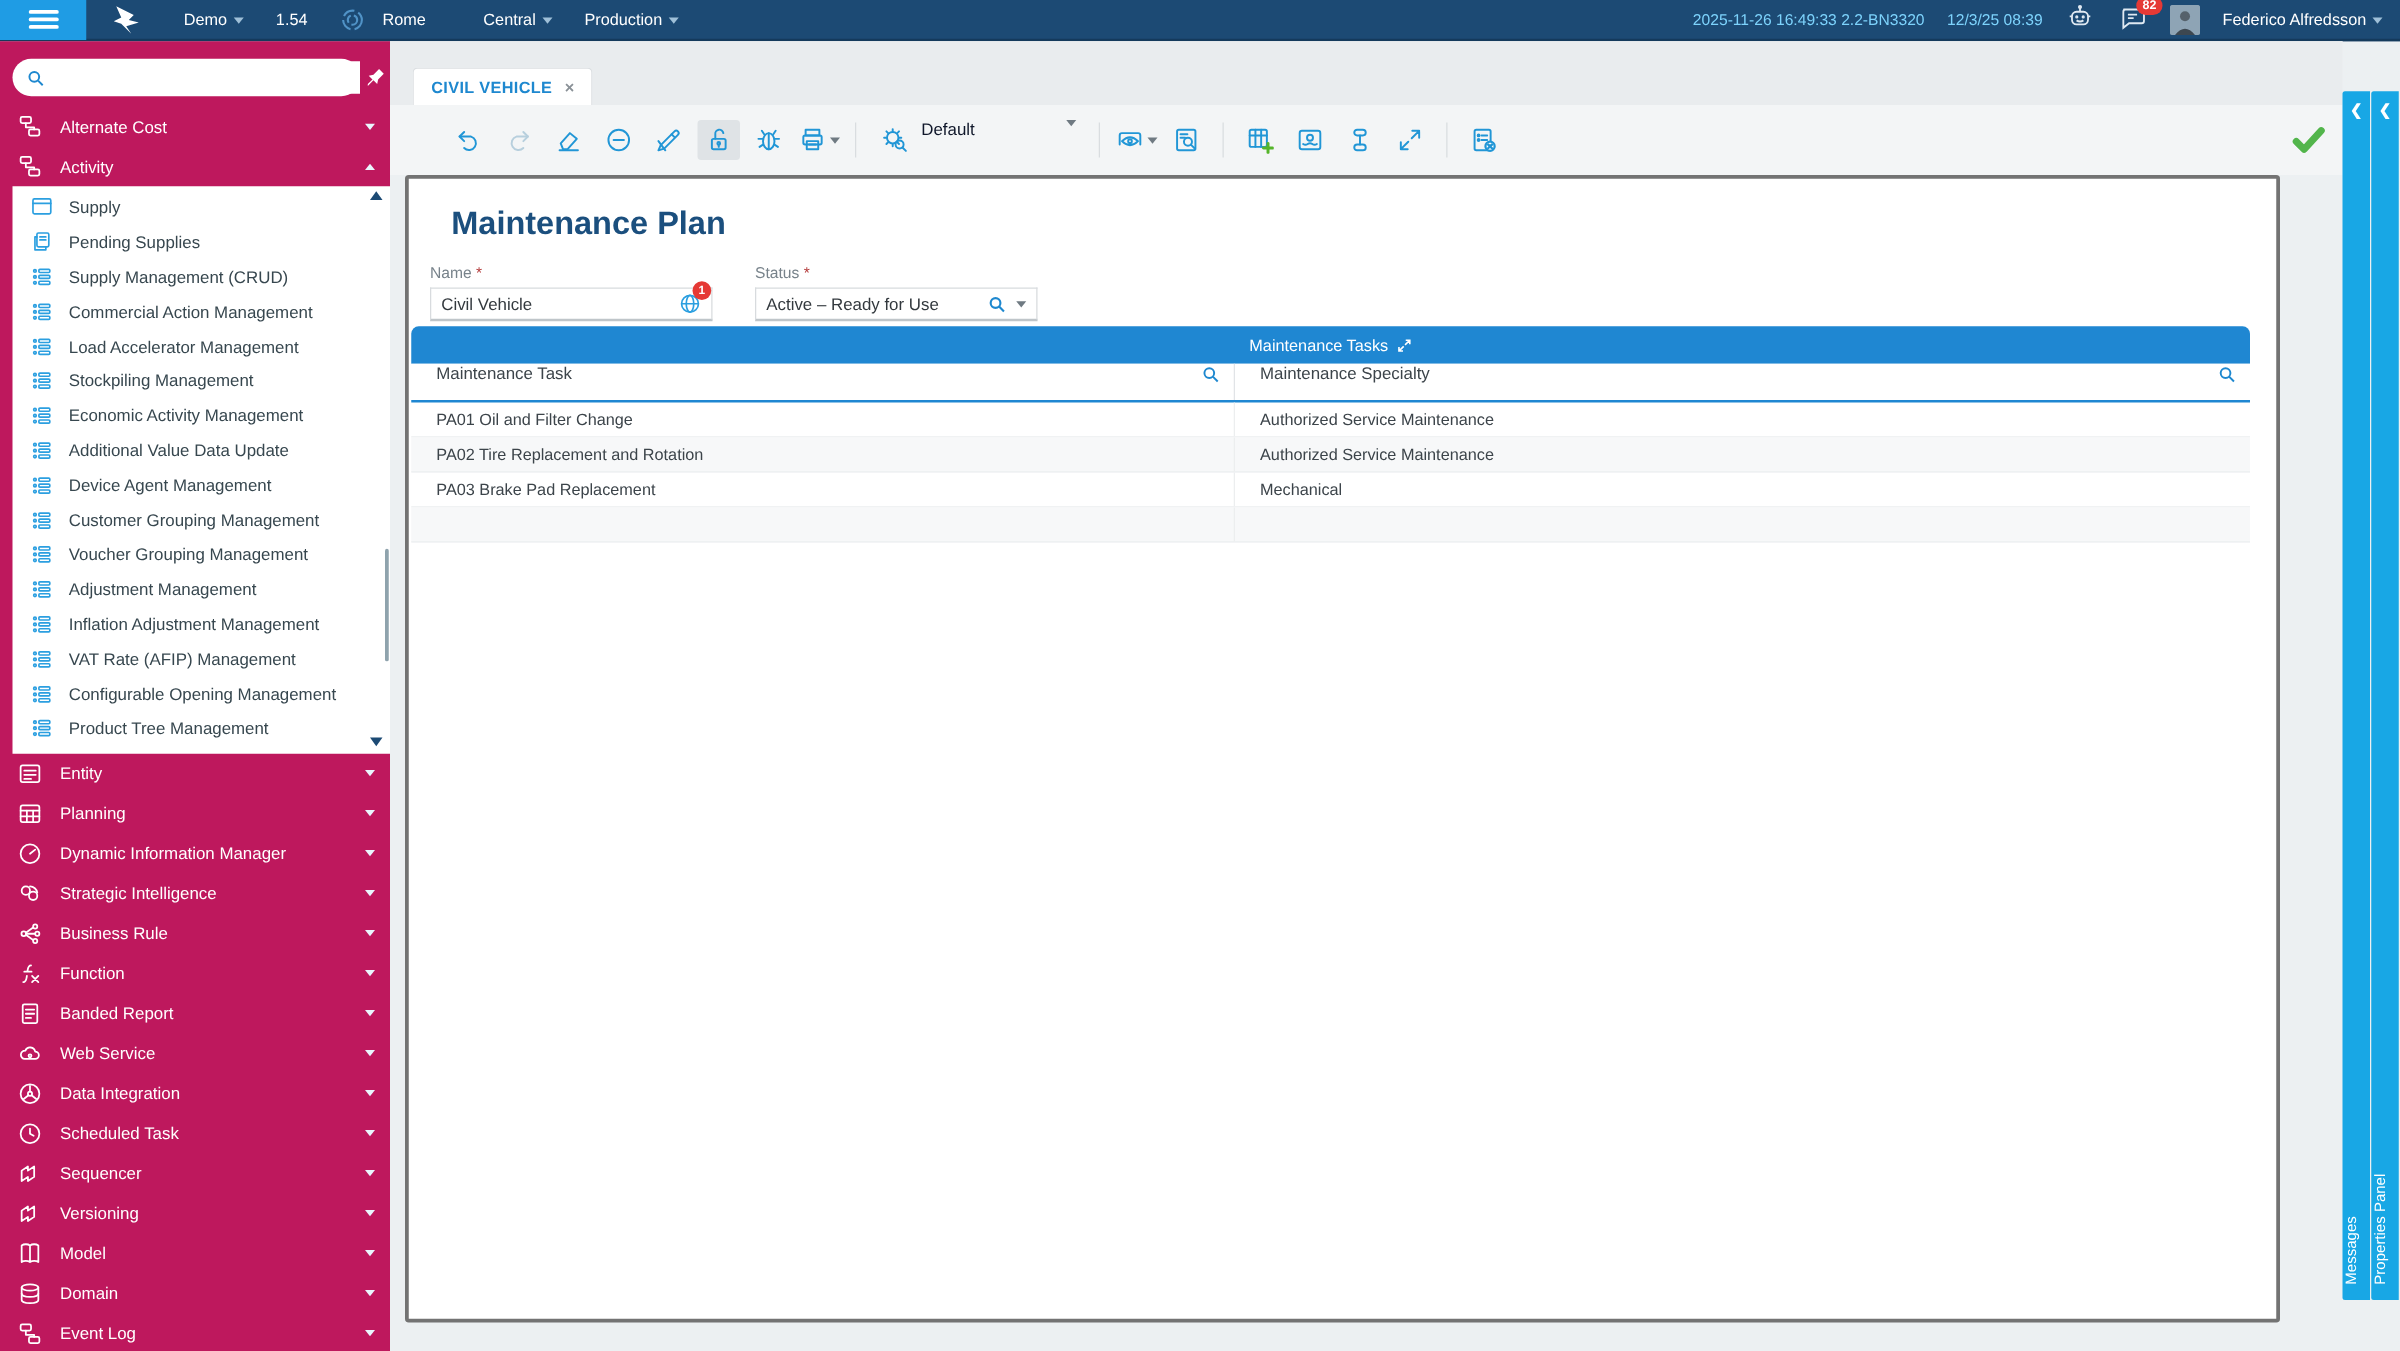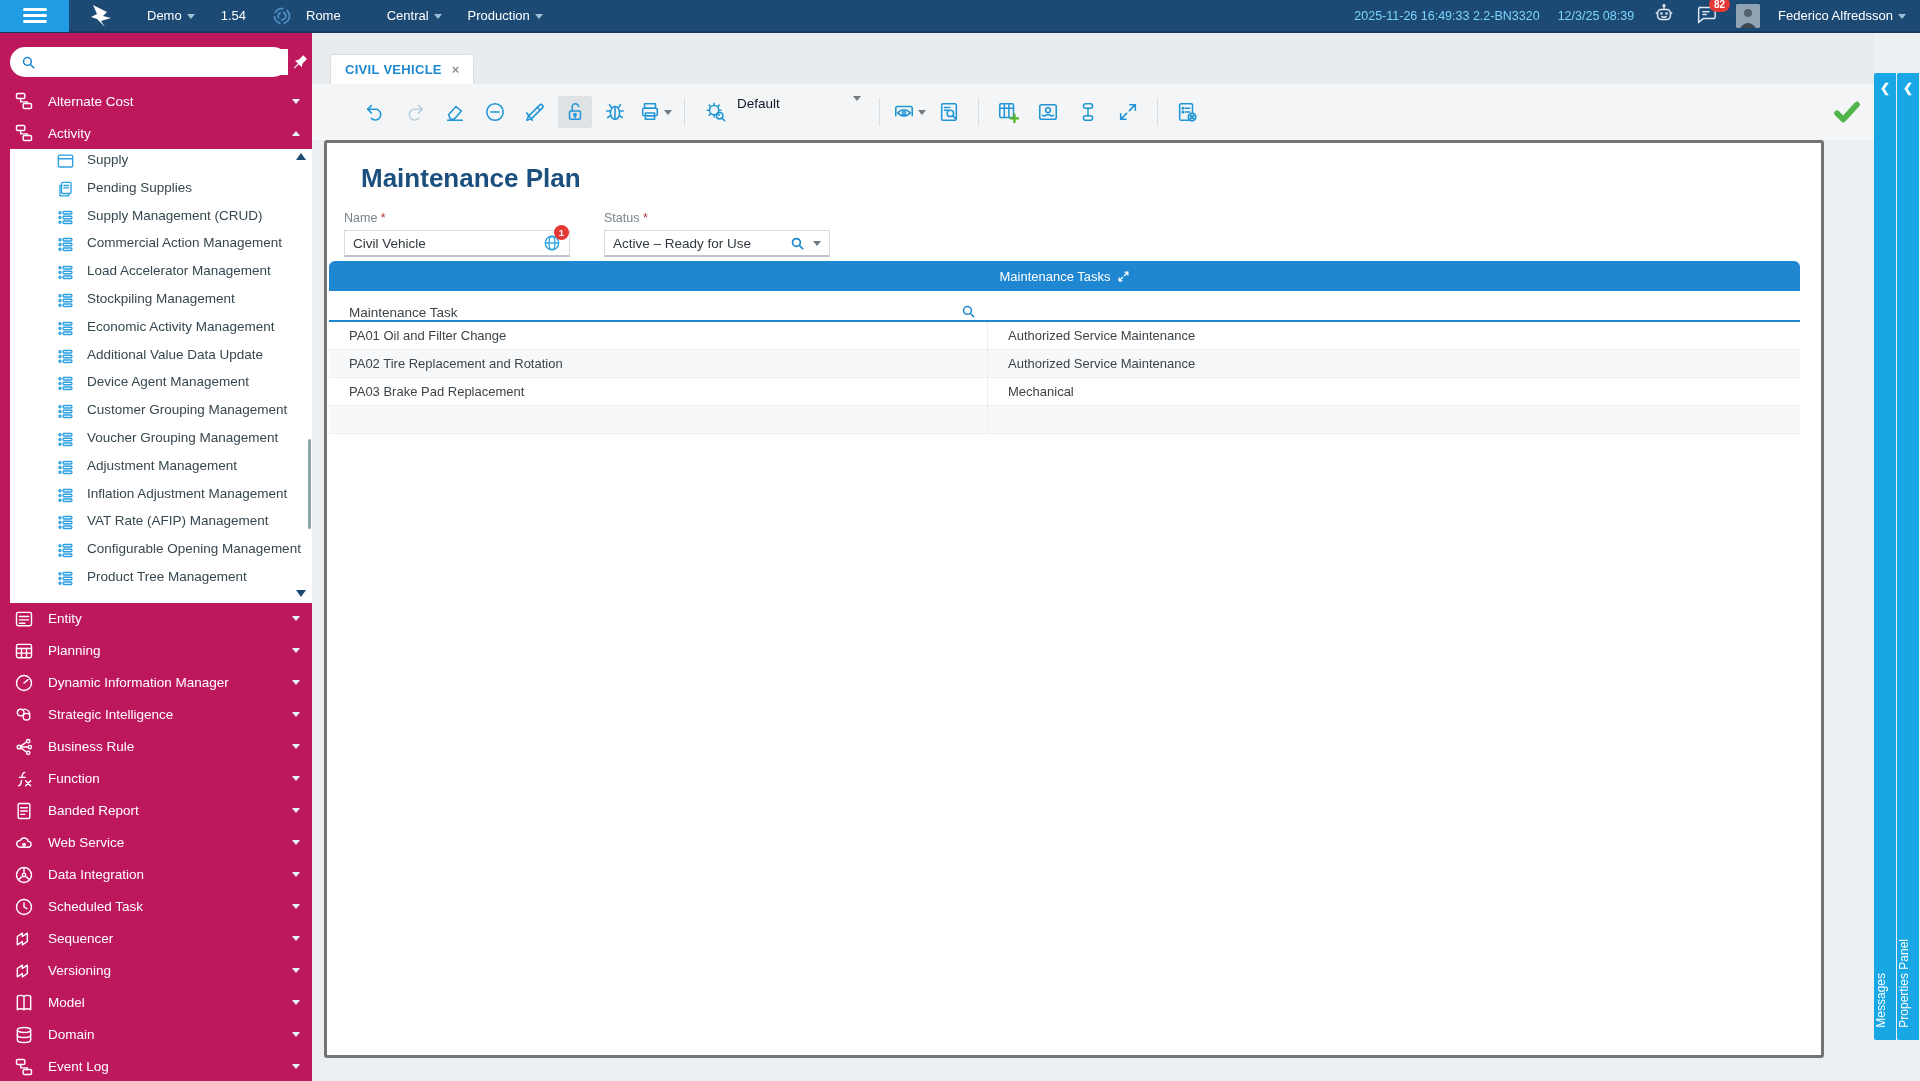--- a/index.html
+++ b/index.html
@@ -29,21 +29,21 @@
   .search-row { position:relative; padding:14px 10px 8px 10px; display:flex; align-items:center; }
   .search-box { width:278px; height:30px; background:#fff; border-radius:15px; display:flex;
     align-items:center; padding-left:10px; }
   .pin { position:absolute; right:2px; top:20px; width:18px; height:18px; }
   .nav-row { height:32px; display:flex; align-items:center; color:#fff; font-size:13.5px; cursor:pointer; position:relative;}
   .nav-row .ic { width:20px; height:20px; margin:0 14px 0 14px; flex:0 0 20px; color:#fff;}
   .nav-row .cv { position:absolute; right:12px; width:0; height:0; border-left:4px solid transparent;
     border-right:4px solid transparent; border-top:5px solid #eaf6fd;}
   .nav-row.expanded .cv { border-top:none; border-bottom:5px solid #eaf6fd;}
   .submenu { position:relative; margin-left:10px; width:302px; background:#fff; padding:3px 0 6px 0;}
-  .sub-row { height:27.8px; display:flex; align-items:flex-start; font-size:13.5px; color:#37474f; cursor:pointer;padding-left:32px;}
+  .sub-row { height:27.8px; display:flex; align-items:center; font-size:13.5px; color:#37474f; cursor:pointer;}
   .sub-row .ic { width:19px; height:19px; margin:0 12px 0 14px; flex:0 0 19px; color:#2b9fe0;}
   .scroll-tri { position:absolute; right:6px; width:0; height:0;
     border-left:5px solid transparent; border-right:5px solid transparent;}
   .scroll-tri.up { top:4px; border-bottom:7px solid #1c4a74;}
   .scroll-tri.down { bottom:6px; border-top:7px solid #1c4a74;}
   .sub-thumb { position:absolute; right:1px; top:290px; height:90px; width:3px; background:#8fa3ad; border-radius:2px;}
 
   
   .main { position:absolute; left:312px; top:33px; right:46px; bottom:0; background:#ecf0f2;}
   .tabstrip { position:absolute; left:0; top:0; right:0; height:51px; background:#e9ecee;}
@@ -82,21 +82,21 @@
   .mag { width:17px; height:17px; color:#1e88cf; }
   .f-caret { width:0;height:0;border-left:4px solid transparent;border-right:4px solid transparent;
     border-top:5px solid #6f7a82; margin-left:7px;}
 
   
   .grid { position:absolute; left:2px; top:118px; width:1471px;}
   .grid-titlebar { height:30px; background:#1f87d2; border-radius:6px 6px 0 0; display:flex;
     align-items:center; justify-content:center; color:#fff; font-size:13px; gap:6px;}
   .expand-ic { width:13px; height:13px; cursor:pointer;}
   .grid-cols { display:flex; height:31px; border-bottom:2px solid #1f87d2; background:#fff;}
-  .gcol { display:flex; align-items:flex-end; font-size:13.5px; color:#3c444a; padding:0 10px 0 20px;}
+  .gcol { display:flex; align-items:flex-start; font-size:13.5px; color:#3c444a; padding:0 10px 0 20px;}
   .gcol .cl { flex:1; }
   .gcol + .gcol { border-left:1px solid #e1e4e7; }
   .grow-line { display:flex; height:28px; border-bottom:1px solid #eceeef; font-size:13px; color:#3c444a;}
   .grow-line.alt { background:#f7f8f9; }
   .gcell { display:flex; align-items:center; padding-left:20px; }
   .gcell + .gcell { border-left:1px solid #eceeef; }
 
   
   .dock { position:absolute; right:0; top:73px; bottom:41px; width:46px; display:flex; gap:1px;}
   .dock-strip { width:22px; background:#18a7e5; border-radius:2px 0 0 2px; position:relative; cursor:pointer;}
@@ -716,20 +716,27 @@
         </svg>
       </div>
       <div class="grid-cols" id="grid-cols">
           <div class="gcol" style="width: 658px;">
             <span class="cl">Maintenance Task</span>
             <svg class="mag" viewBox="0 0 24 24" fill="none" stroke="#1e88cf" stroke-width="2.2">
               <circle cx="10.5" cy="10.5" r="5.5"></circle>
               <line x1="14.8" y1="14.8" x2="20" y2="20"></line>
             </svg>
           </div>
+          <div class="gcol" style="width: 813px;">
+            <span class="cl">Maintenance Specialty</span>
+            <svg class="mag" viewBox="0 0 24 24" fill="none" stroke="#1e88cf" stroke-width="2.2">
+              <circle cx="10.5" cy="10.5" r="5.5"></circle>
+              <line x1="14.8" y1="14.8" x2="20" y2="20"></line>
+            </svg>
+          </div>
         </div>
       <div id="grid-rows">
           <div class="grow-line">
             <div class="gcell" style="width:658px">PA01 Oil and Filter Change</div>
             <div class="gcell" style="width:813px">Authorized Service Maintenance</div>
           </div>
           <div class="grow-line alt">
             <div class="gcell" style="width:658px">PA02 Tire Replacement and Rotation</div>
             <div class="gcell" style="width:813px">Authorized Service Maintenance</div>
           </div>

